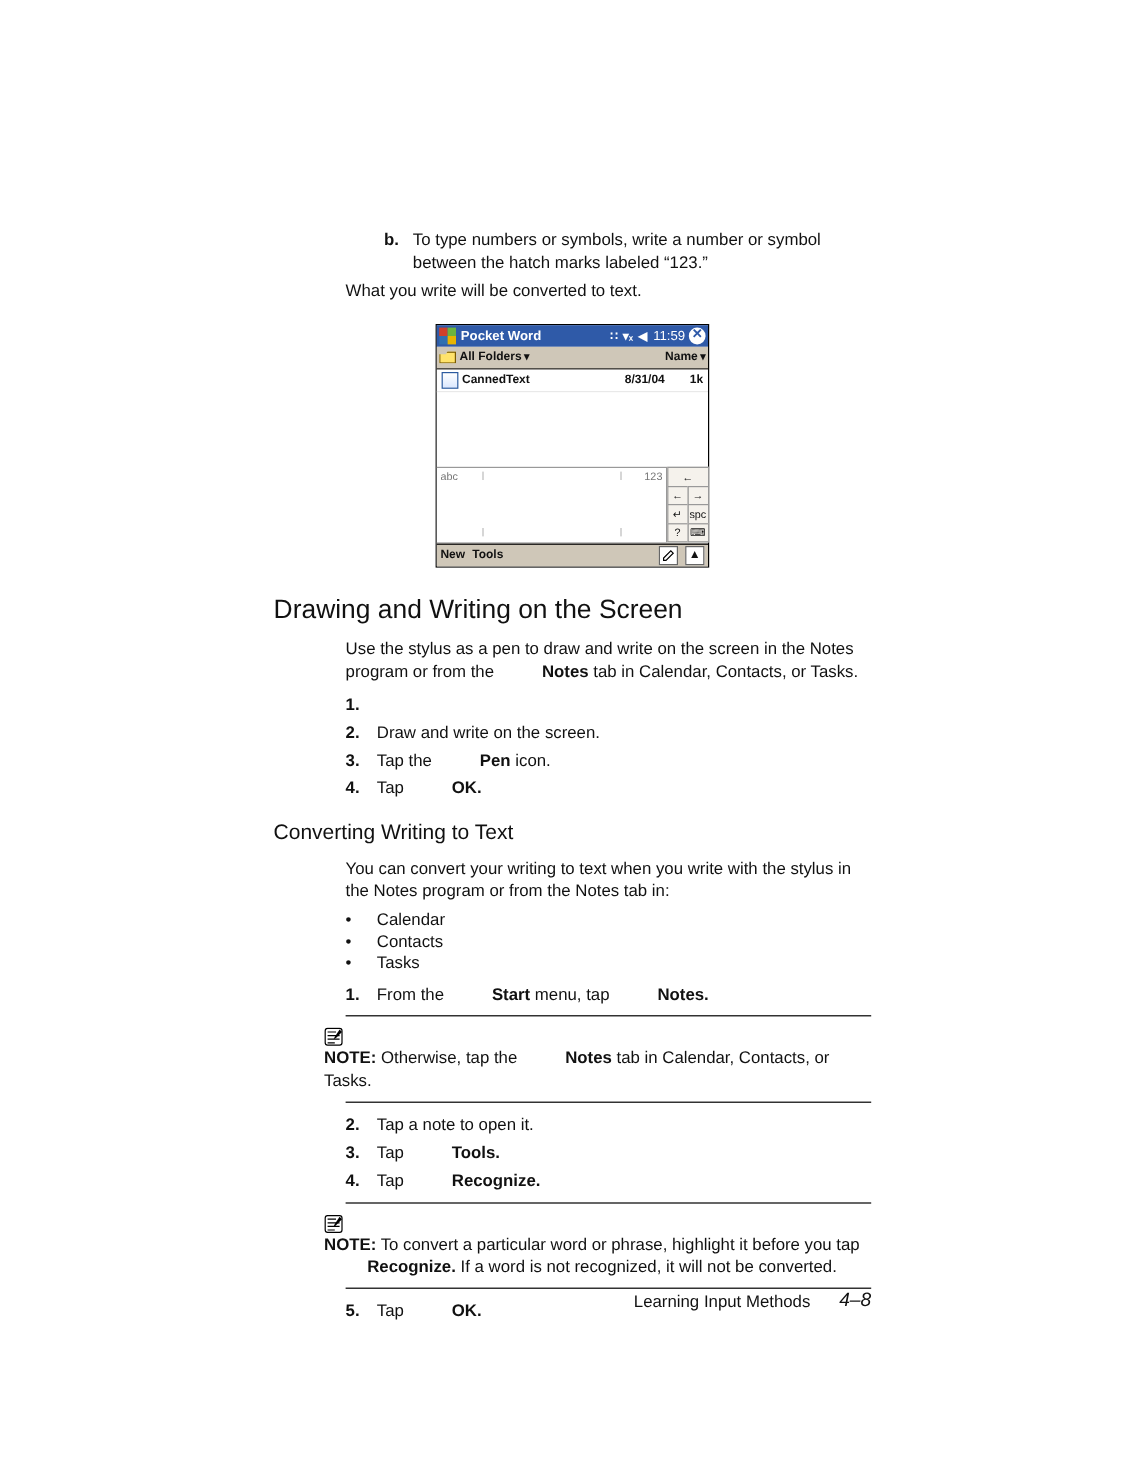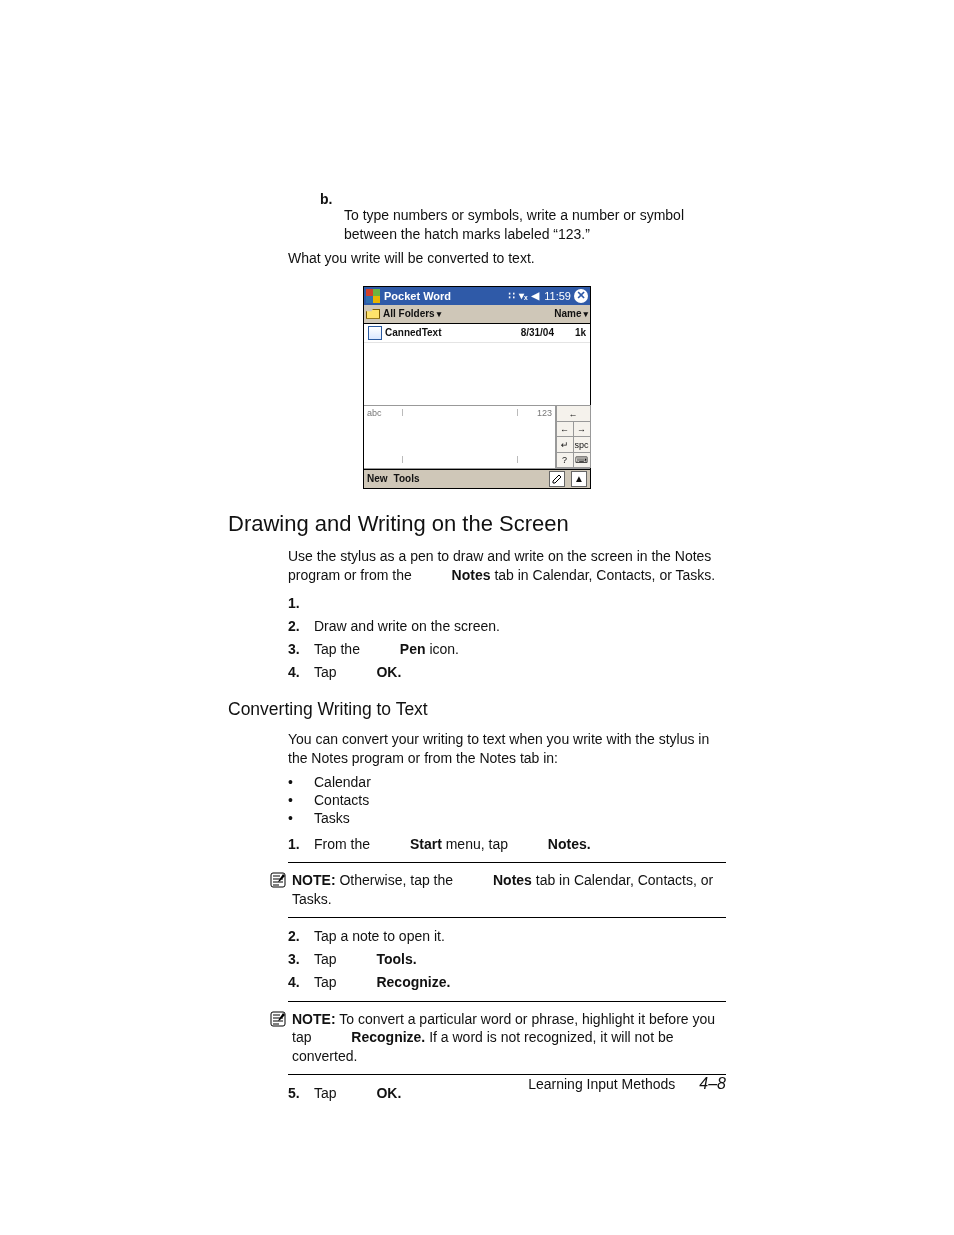--- a/index.html
+++ b/index.html
@@ -21,21 +21,21 @@
   .step-b {
     display: flex;
     font-size: 14px;
     line-height: 1.35;
   }
   .step-b .label {
     width: 24px;
     font-weight: 700;
     flex-shrink: 0;
   }
-  .step-b .text { flex: 1; margin-top: 16px; }
+  .step-b .text { flex: 1; }
   .after-step {
     font-size: 14px;
     margin-top: 6px;
   }
   .screenshot-wrap {
     display: flex;
     justify-content: center;
     margin: 20px 0 22px 0;
   }
   .device {
@@ -205,20 +205,21 @@
     display:flex;
     font-size:14px;
     margin: 2px 0;
   }
   .ul .dot { width: 26px; flex-shrink:0; text-align:left; }
   .hr { border-top: 1px solid #000; margin: 8px 0; }
   .note-row {
     display:flex;
     font-size:14px;
     line-height:1.35;
+    flex-direction:column;
   }
   .note-icon {
     width: 22px;
     flex-shrink:0;
     display:flex;
     align-items:flex-start;
     justify-content:flex-start;
     padding-top:1px;
   }
   .note-icon svg { width:16px; height:16px; }

